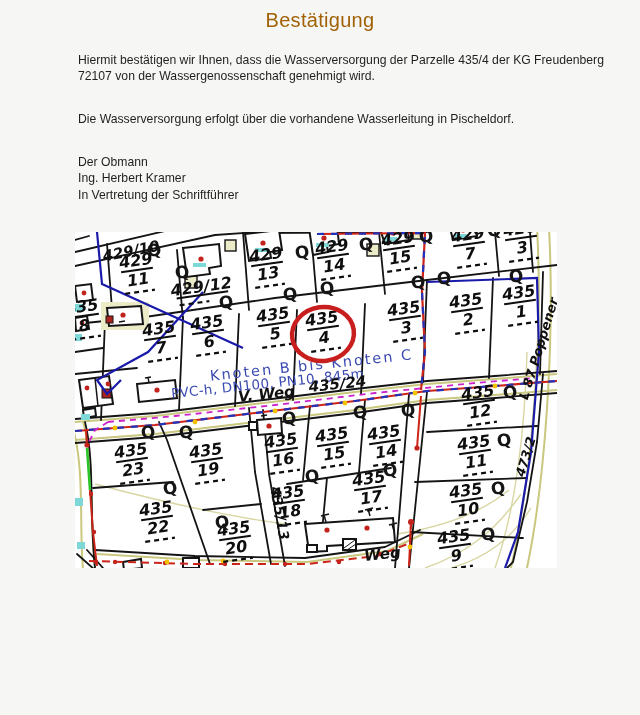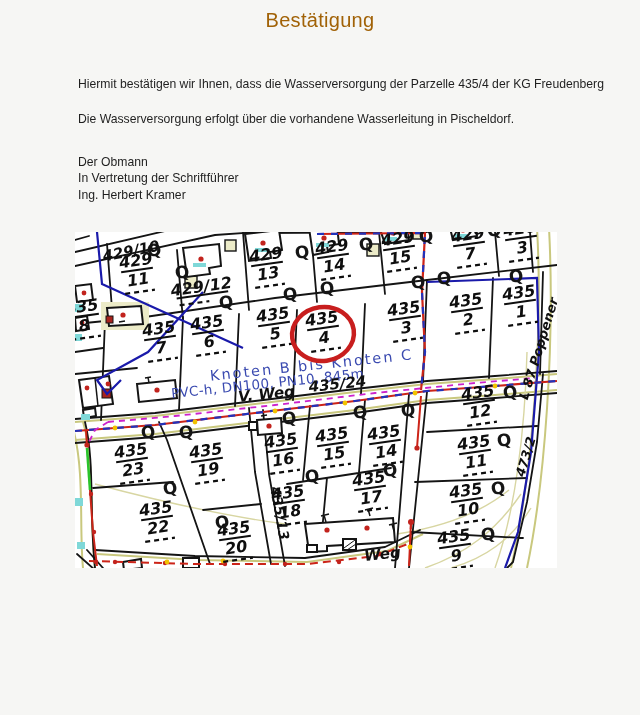--- a/index.html
+++ b/index.html
@@ -1,21 +1,21 @@
 <!DOCTYPE html>
 <html><head>
 <meta charset="utf-8">
 <style>
   html,body{margin:0;padding:0}
   body{width:640px;height:715px;background:#f6f6f4;position:relative;overflow:hidden;
        font-family:"Liberation Sans",sans-serif;color:#1f1f1f}
   .title{position:absolute;top:9px;left:0;width:640px;text-align:center;
          font-size:20px;font-weight:500;letter-spacing:.3px;color:#a16207}
   .bodytext{position:absolute;left:78px;font-size:12.2px;line-height:16px;white-space:nowrap}
-  .p1{top:76px}.p2{top:111px}.sig{top:154px;line-height:16.3px}
+  .p1{top:52px}.p2{top:111px}.sig{top:154px;line-height:16.3px}
   .map-wrap{position:absolute;left:75px;top:232px;width:482px;height:336px;background:#fff}
   svg{display:block}
   .blk{stroke:#141414;stroke-width:1.8;fill:none;stroke-linejoin:round;stroke-linecap:round}
   .khk{stroke:#c9c87e;stroke-width:2;fill:none}
   .khk2{stroke:#d8d6a2;stroke-width:1.4;fill:none}
   .bld{stroke:#141414;stroke-width:2;fill:#fff;stroke-linejoin:miter}
   .shed{stroke:#141414;stroke-width:1.4;fill:#ecebc8}
   .cyn{fill:#7fd8d8}
   .rdot{fill:#c2231d}
   .drsq{fill:#a8231d;stroke:#141414;stroke-width:1}
@@ -38,28 +38,29 @@
   .ubar{stroke:#0e0e0e;stroke-width:2}
   .udash{stroke:#0e0e0e;stroke-width:2.2;stroke-dasharray:5 4}
 </style>
 </head>
 <body>
 
 <div class="title">Bestätigung</div>
 
 <div class="bodytext p1">
   <div>Hiermit bestätigen wir Ihnen, dass die Wasserversorgung der Parzelle 435/4 der KG Freudenberg</div>
+  <div>72107 von der Wassergenossenschaft genehmigt wird.</div>
 </div>
 
 <div class="bodytext p2">Die Wasserversorgung erfolgt über die vorhandene Wasserleitung in Pischeldorf.</div>
 
 <div class="bodytext sig">
   <div>Der Obmann</div>
+  <div>Ing. Herbert Kramer</div>
   <div>In Vertretung der Schriftführer</div>
-  <div>Ing. Herbert Kramer</div>
 </div>
 
 <div class="map-wrap">
 <svg width="482" height="336" viewBox="0 0 482 336">
   <rect x="0" y="0" width="482" height="336" fill="#ffffff"></rect>
 
   <g>
     <path class="khk" d="M-2,196 C10,240 4,296 8,336"></path>
     <path class="khk" d="M8,190 C20,228 14,280 20,336"></path>
     <path class="khk" d="M0,190 L80,184 L180,172 L280,160 L352,152 L420,147 L482,142"></path>

